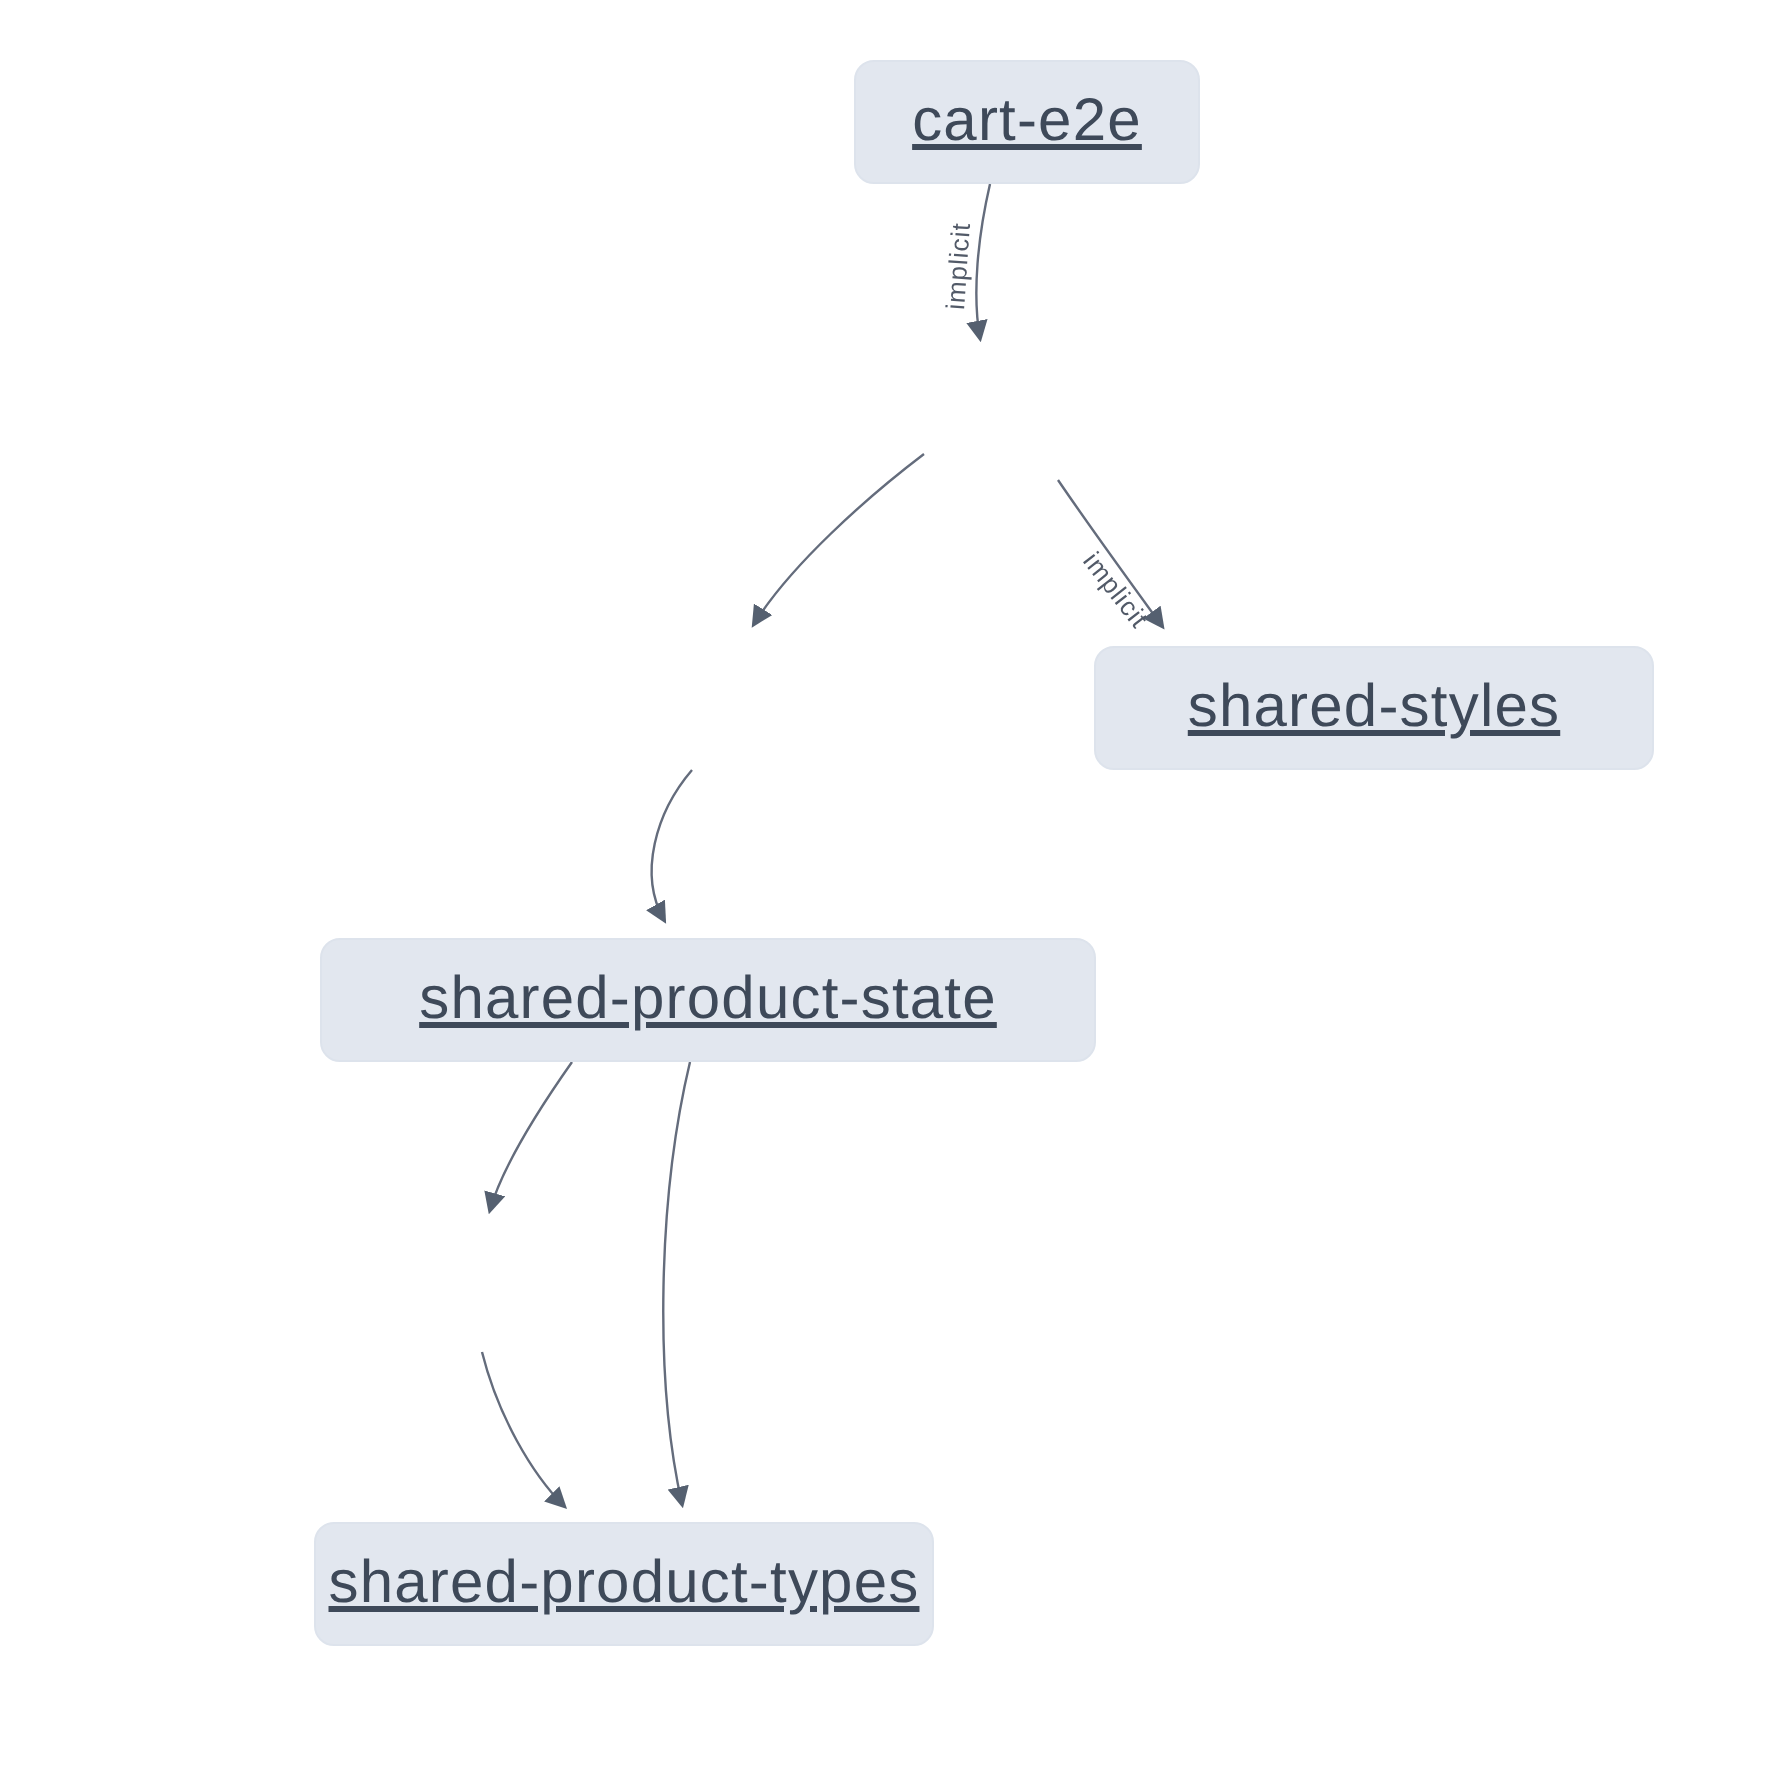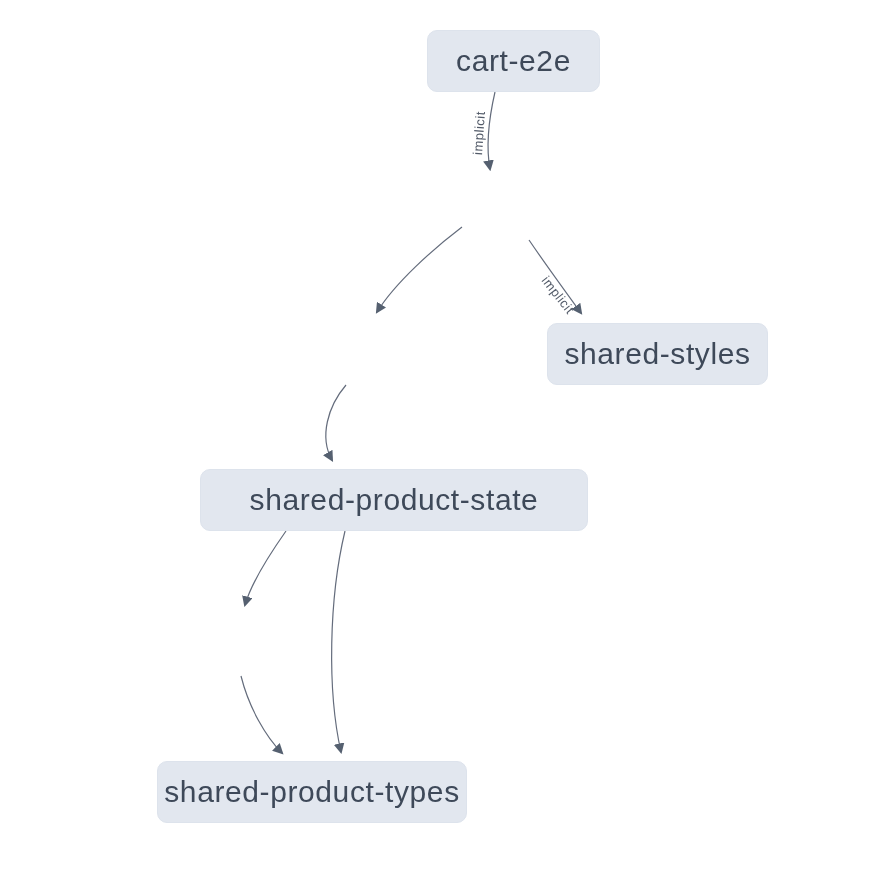--- a/index.html
+++ b/index.html
@@ -46,26 +46,27 @@
     justify-content: center;
     background: #e2e7ef;
     border: 1px solid #dde3ec;
     border-radius: 10px;
     color: #3e4959;
     font-size: 30px;
     letter-spacing: 0.6px;
     white-space: nowrap;
     cursor: pointer;
     user-select: none;
+    text-decoration: underline;
   }
   .n0 { left: 427px; top: 30px;  width: 173px; }
   .n1 { left: 463px; top: 177px; width: 100px; }
   .n2 { left: 217px; top: 323px; width: 273px; }
-  .n3 { left: 547px; top: 323px; width: 221px; }
-  .n4 { left: 160px; top: 469px; width: 388px; margin-left: 40px; }
+  .n3 { left: 547px; top: 323px; width: 280px; }
+  .n4 { left: 160px; top: 469px; width: 388px; }
   .n5 { left: 44px;  top: 614px; width: 376px; }
   .n6 { left: 157px; top: 761px; width: 310px; }
 </style>
 </head>
 <body>
 
 <div class="stage">
 
   <svg class="edge-layer" viewBox="0 0 896 886" xmlns="http://www.w3.org/2000/svg">
     <defs>

